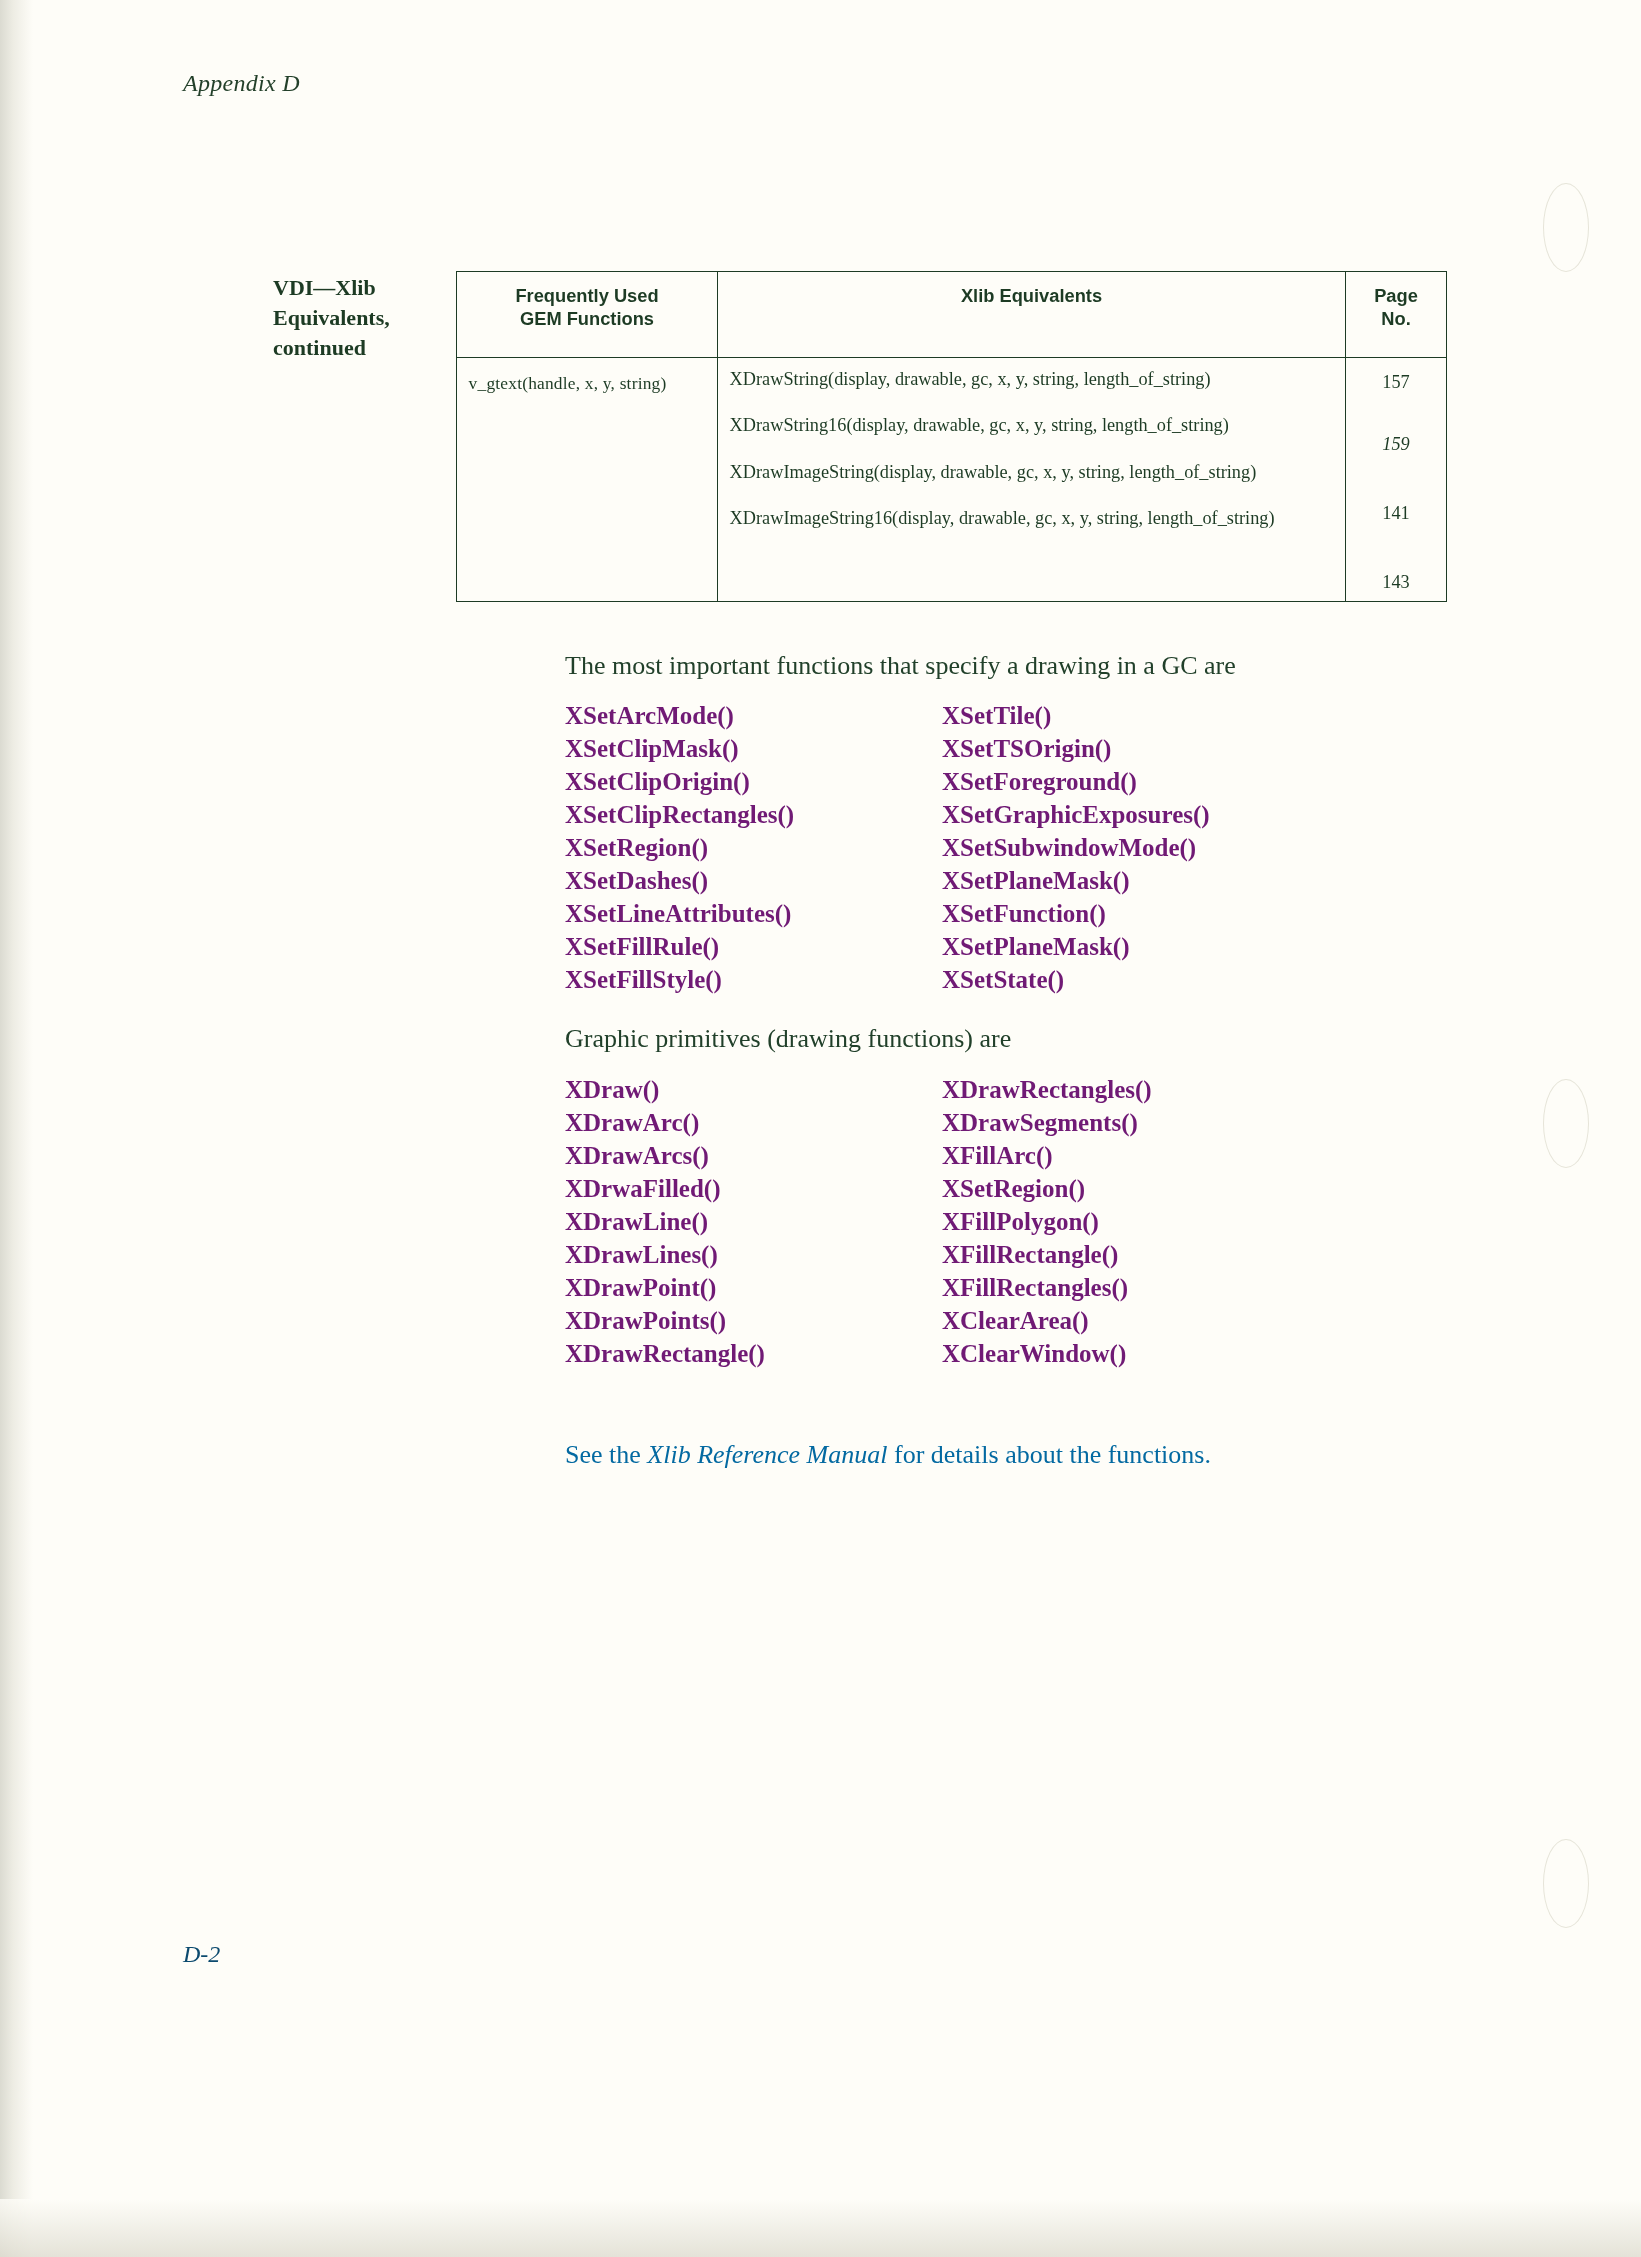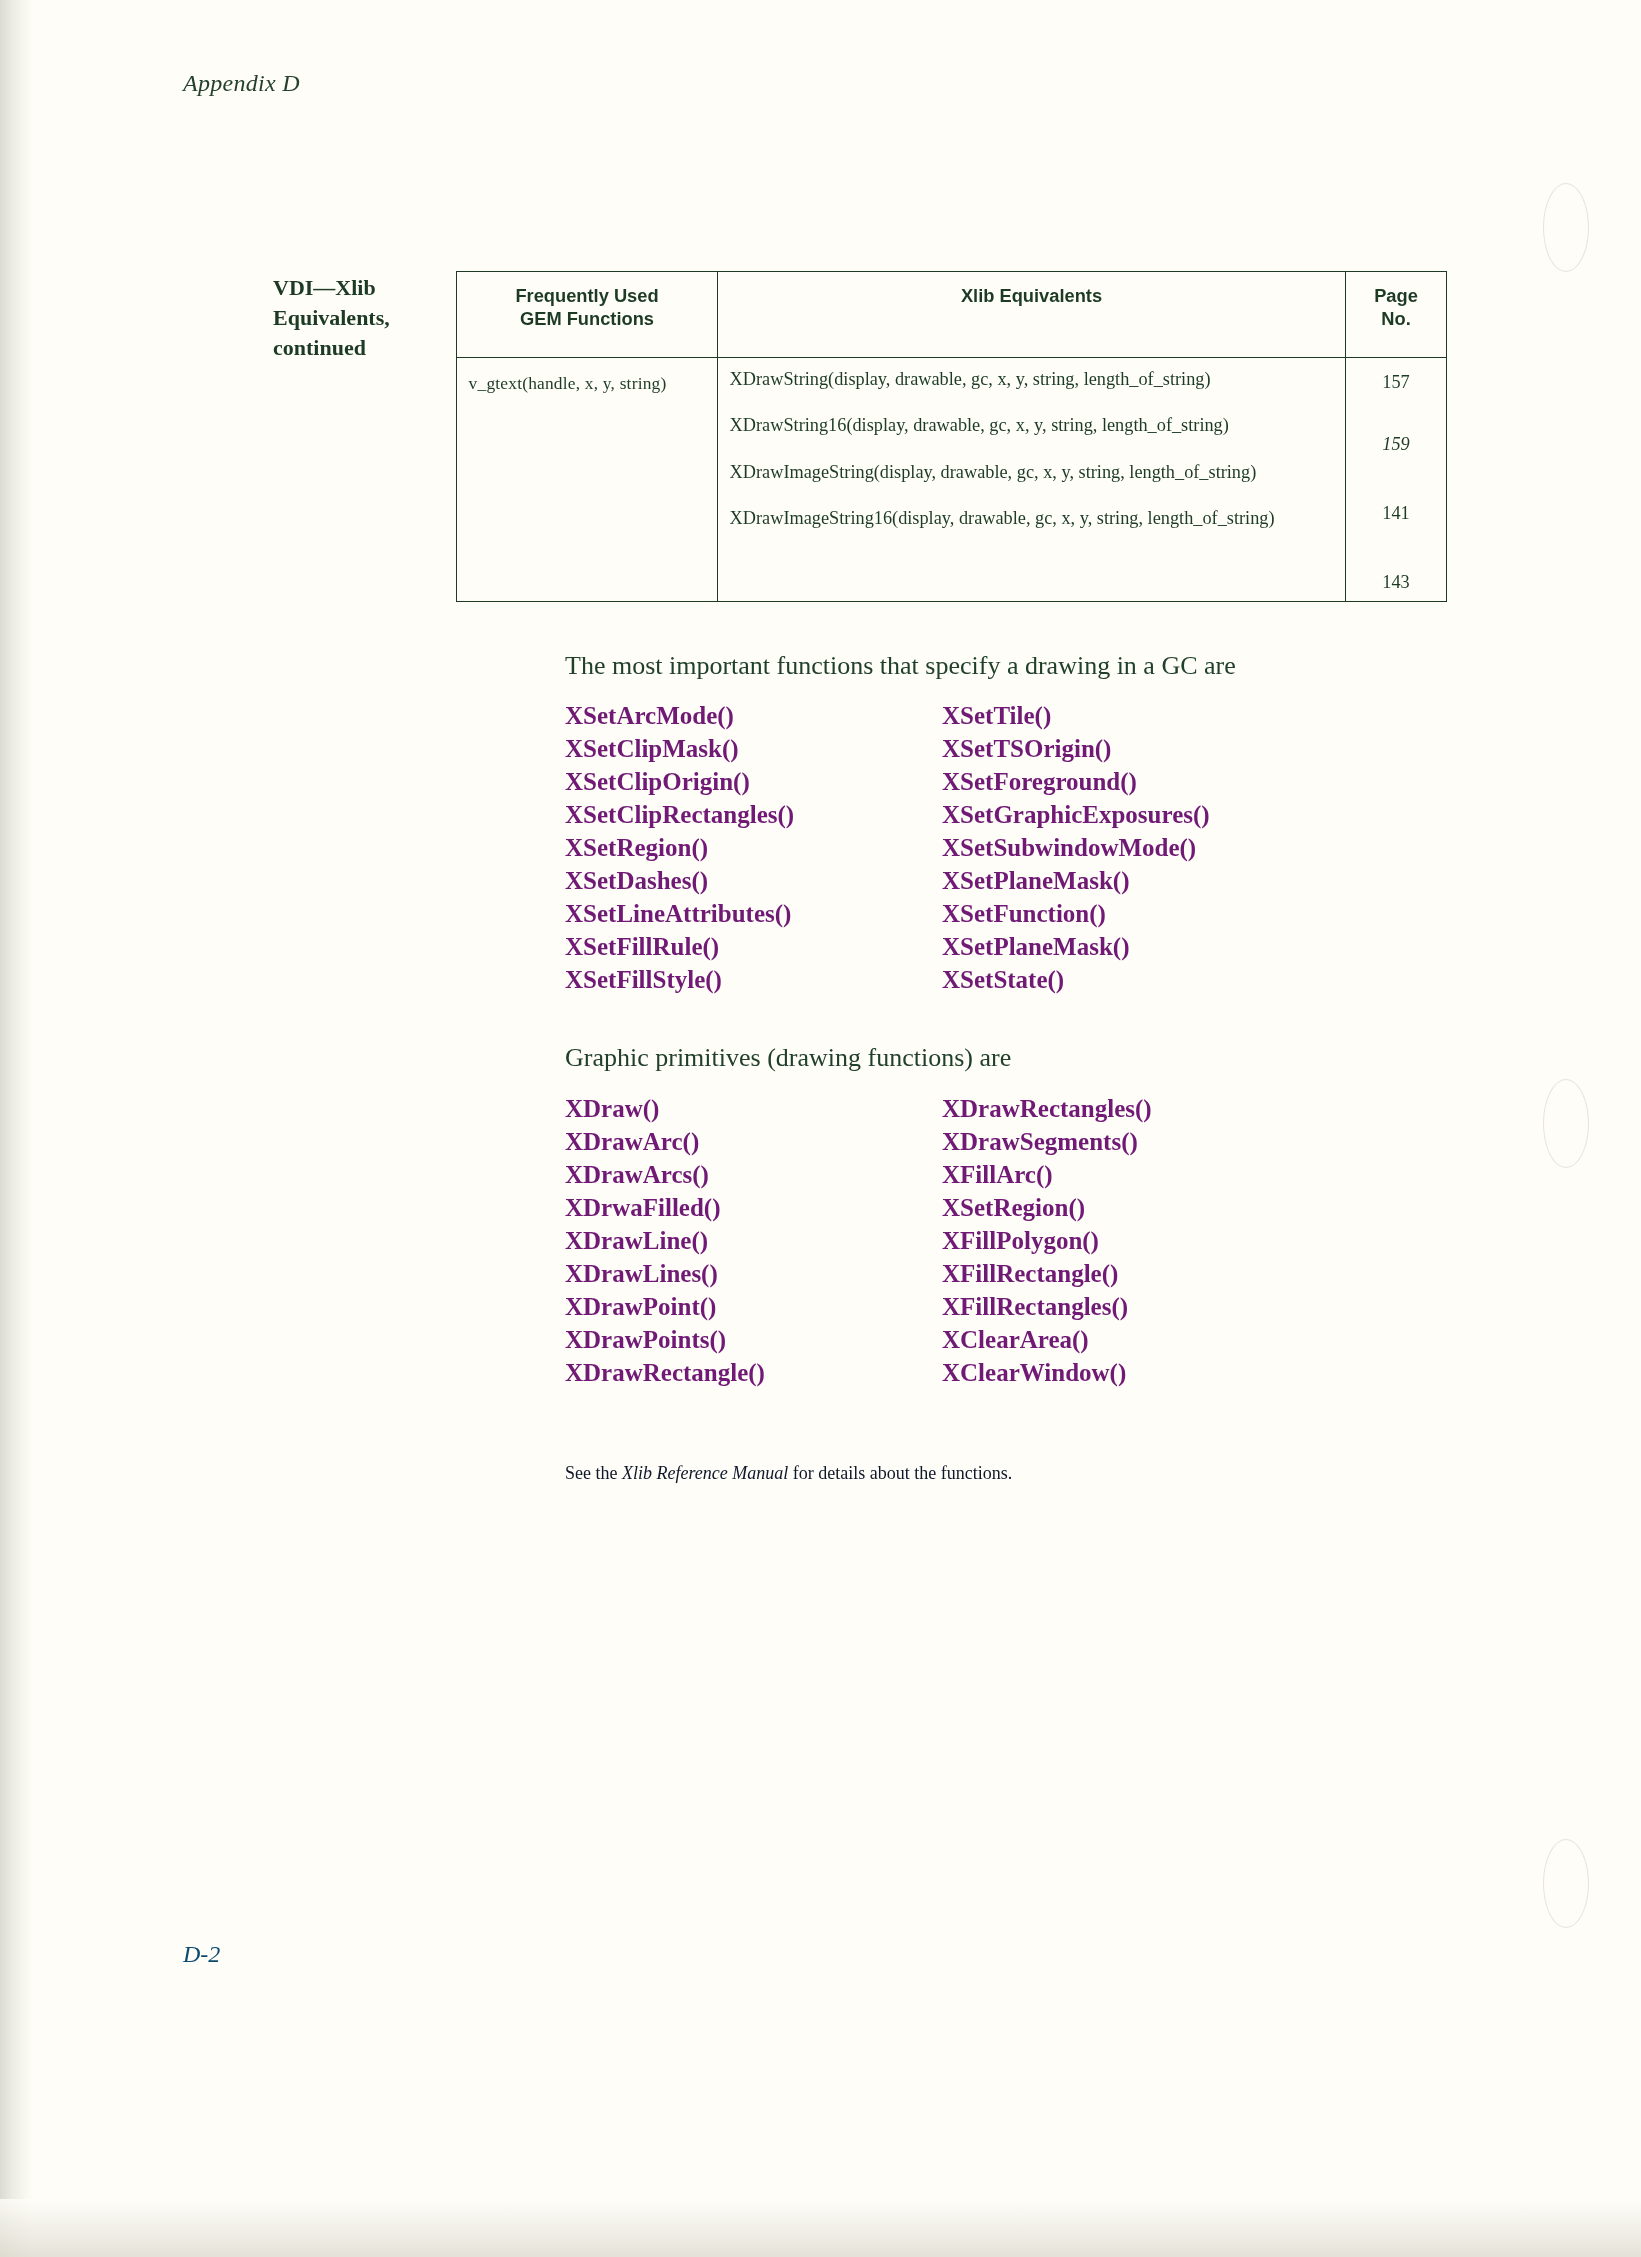--- a/index.html
+++ b/index.html
@@ -153,26 +153,26 @@
   }
   .col-left { width: 377px; }
   .col-right { width: 415px; }
   .fn {
     font-size: 25px;
     line-height: 33px;
     color: #701a75;
     white-space: nowrap;
     font-weight: bold;
   }
-  .gap-a { margin-top: 45px; }
+  .gap-a { margin-top: 26px; }
   .closing {
-    font-size: 18px;
+    font-size: 26px;
     line-height: 33px;
     margin-top: 68px;
-    color: #0f172a;
+    color: #0369a1;
   }
   .closing i { font-style: italic; }
 </style>
 </head>
 <body>
 
 <div class="page">
 
   <div class="scan-edge-left"></div>
   <div class="scan-edge-bottom"></div>

